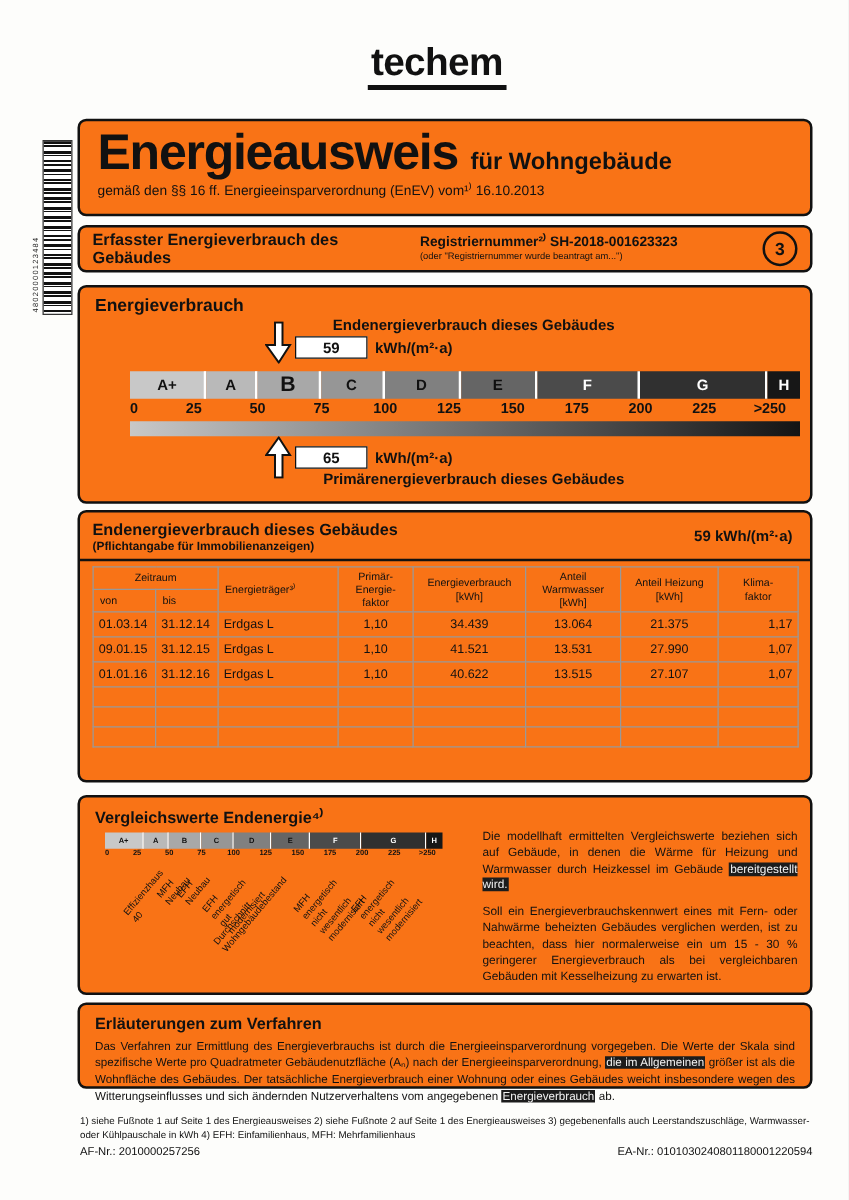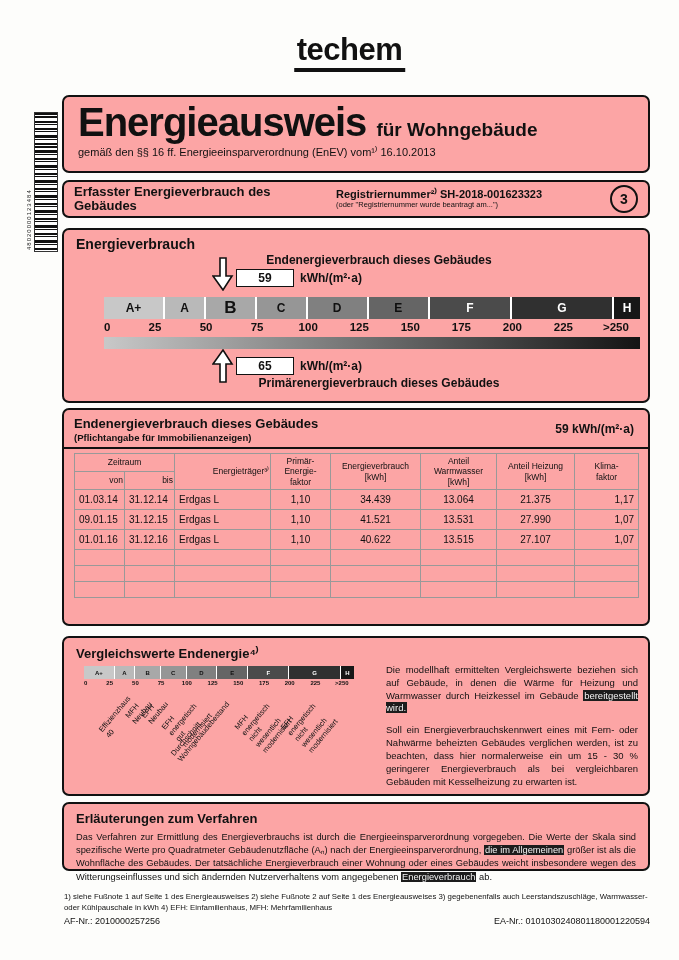--- a/index.html
+++ b/index.html
@@ -21,21 +21,21 @@
   .barcode {
     width:22px; height:100%;
     background:repeating-linear-gradient(to bottom,
       #111 0 2px, #fff 2px 3px, #111 3px 4.5px, #fff 4.5px 7.5px,
       #111 7.5px 10px, #fff 10px 11px, #111 11px 12px, #fff 12px 15px);
     border:1px solid #333;
   }
   
   .box {
     position:absolute; left:62px; width:588px; box-sizing:border-box;
-    border:2px solid #111; border-radius:7px; background:#fca5a5;
+    border:2px solid #111; border-radius:7px; background:#f97316;
   }
   
   .box-title { top:95px; height:78px; padding:4px 14px; }
   .big-title { font-size:40px; font-weight:800; letter-spacing:-1px; line-height:1.05; }
   .big-sub { font-size:19px; font-weight:700; margin-left:10px; }
   .law { font-size:11px; margin-top:1px; }
   
   .box-erfasst { top:180px; height:38px; padding:3px 10px; display:flex; align-items:center; gap:10px; }
   .erfasst-title { font-size:13px; font-weight:700; width:252px; line-height:1.1; }
   .reg { flex:1; line-height:1.15; }
@@ -78,21 +78,21 @@
   .pflicht-sub { font-size:9.5px; font-weight:700; }
   .pflicht-val { font-size:12px; font-weight:700; margin-right:4px; white-space:nowrap; }
   .divider { border-top:2px solid #111; margin:4px -10px 4px -10px; }
   .verbrauch-title { font-size:13px; font-weight:700; margin:2px 0 5px 0; }
   table.vt { width:100%; border-collapse:collapse; table-layout:fixed; }
   table.vt th, table.vt td { border:1px solid #999; box-sizing:border-box; }
   table.vt th {
     font-weight:400; font-size:8.5px; line-height:1.25; white-space:pre-line;
     text-align:center; vertical-align:middle; padding:2px 1px;
   }
-  table.vt th.lft { text-align:right; padding-left:5px;margin-top:25px; }
+  table.vt th.lft { text-align:left; padding-left:5px;margin-top:25px; }
   table.vt td { font-size:10px; padding:2px 4px; height:20px; vertical-align:middle; }
   td.l { text-align:left; } td.c { text-align:center; } td.r { text-align:right; }
   td.traeger { font-size:8.5px; }
   tr.empty td { height:16px; }
   
   .box-verg { top:636px; height:160px; padding:6px 12px; }
   .verg-title { font-size:13px; font-weight:700; }
   .mini-wrap { position:absolute; left:20px; top:28px; width:270px; }
   .mini-bar { display:flex; height:13px; }
   .mini-seg {

